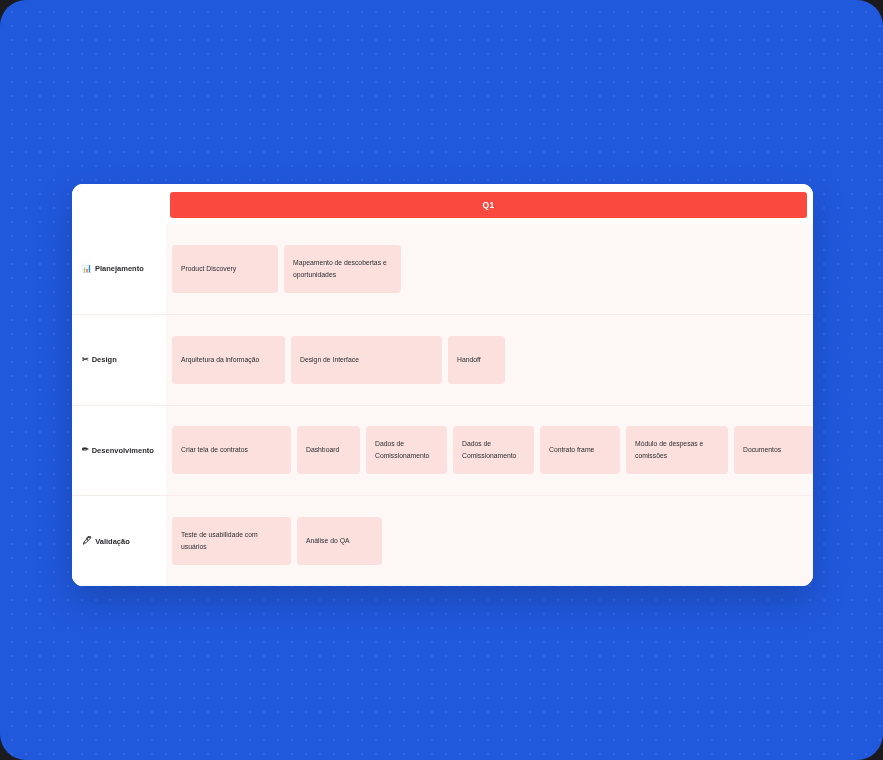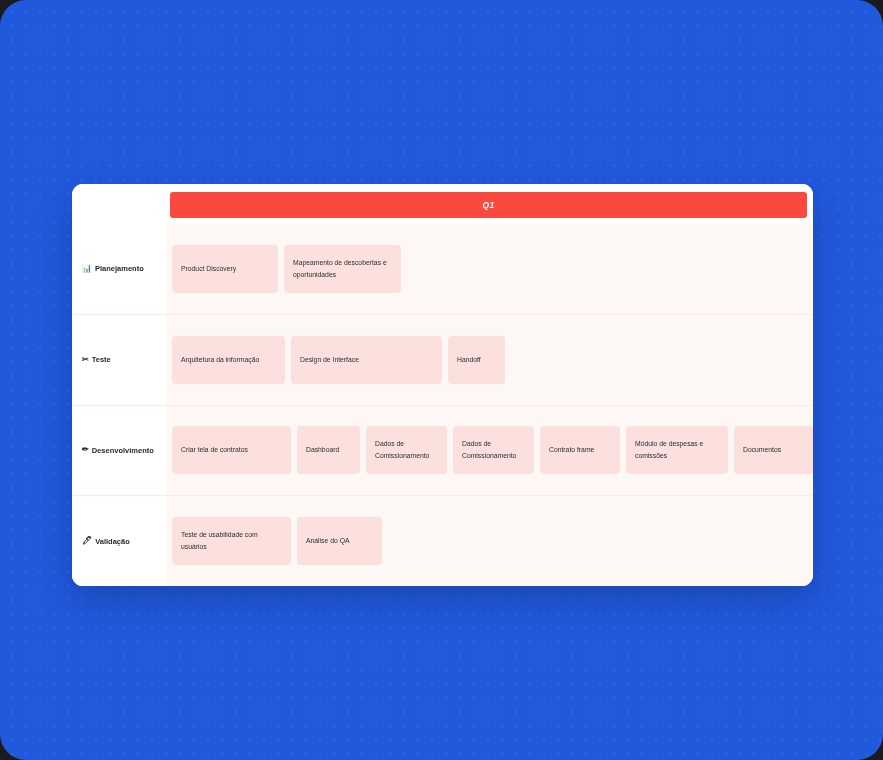--- a/index.html
+++ b/index.html
@@ -54,21 +54,20 @@
 
   .label-col {
     flex: 0 0 94px;
     min-width: 94px;
   }
 
   #quarter-track {
     flex: 1 1 auto;
     display: flex;
     padding-right: 2px;
-    font-style: italic;
   }
 
   .quarter-chip {
     flex: 1 1 0;
     background: #fa4a40;
     border-radius: 3px;
     color: #ffffff;
     font-size: 8.5px;
     font-weight: bold;
     letter-spacing: 0.3px;
@@ -172,21 +171,21 @@
           </div>
           <div class="task-card" style="width: 117px; flex: 0 0 117px;">
             <span>Mapeamento de descobertas e oportunidades</span>
           </div>
           <div class="spacer"></div>
         </div>
       </div>
       <div class="swim-row">
         <div class="row-label">
           <span class="row-icon">✂</span>
-          <span>Teste</span>
+          <span>Design</span>
         </div>
         <div class="row-track">
           <div class="task-card" style="width: 113px; flex: 0 0 113px;">
             <span>Arquitetura da informação</span>
           </div>
           <div class="task-card" style="width: 151px; flex: 0 0 151px;">
             <span>Design de Interface</span>
           </div>
           <div class="task-card" style="width: 57px; flex: 0 0 57px;">
             <span>Handoff</span>

